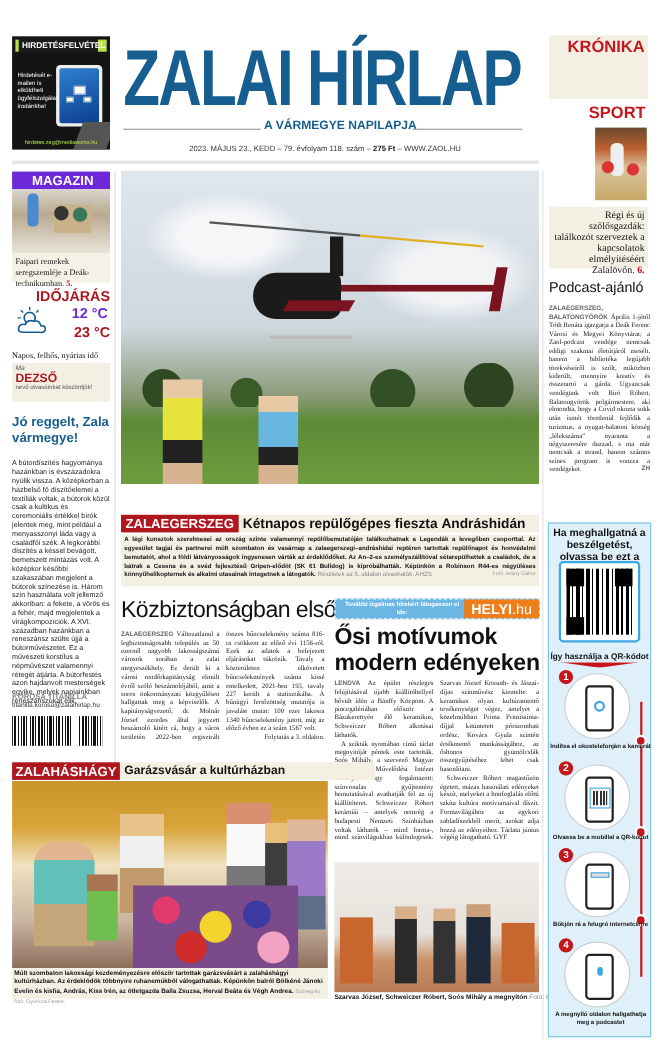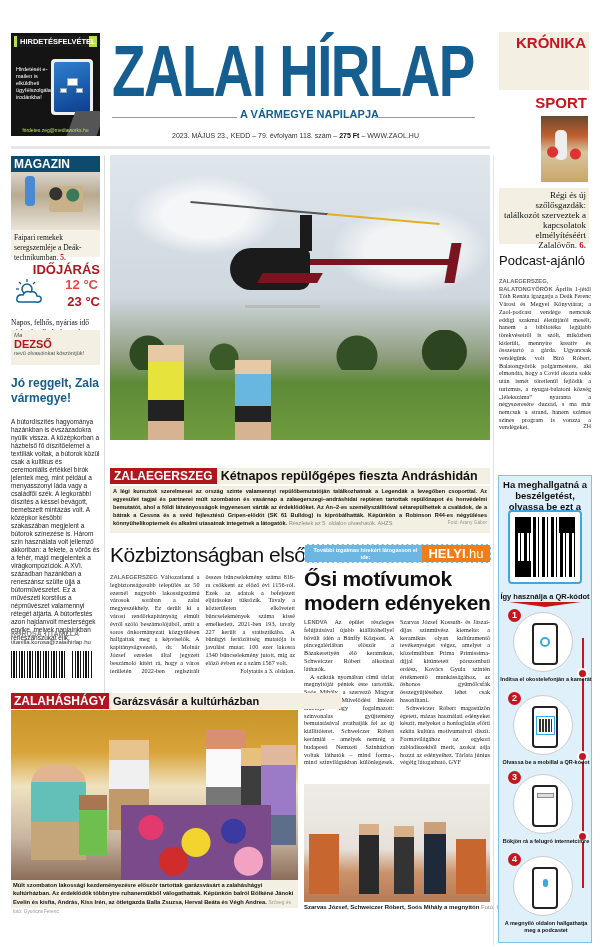--- a/index.html
+++ b/index.html
@@ -36,30 +36,30 @@
 .pg{color:#c4161c;font-weight:bold}
 #sport{left:499px;top:94px;width:90px;height:88px}
 #sport .teaser-h{padding-right:2px}
 #sport-img{position:absolute;left:42px;top:22px;width:47px;height:66px;background:linear-gradient(180deg,#6b4a2e 0%,#c06030 30%,#d8c4a0 55%,#c9a766 100%)}
 #sport-img::before{content:"";position:absolute;left:14px;top:14px;width:12px;height:30px;background:#eee;border-radius:5px}
 #sport-img::after{content:"";position:absolute;left:4px;top:28px;width:38px;height:20px;background:radial-gradient(circle at 20% 40%,#d33 0 5px,transparent 6px),radial-gradient(circle at 80% 50%,#d33 0 5px,transparent 6px)}
 #sport-text{position:absolute;left:0;top:22px;width:40px;font:9px/10px "Liberation Serif",serif;text-align:right}
 #helyi{left:499px;top:188px;width:90px;height:56px;padding:2px 3px}
 
 
-.sect-h{background:#0c4a6e;color:#fff;font:bold 12px/16px "Liberation Sans",sans-serif;padding-left:3px}
+.sect-h{background:#6d28d9;color:#fff;font:bold 12px/16px "Liberation Sans",sans-serif;padding-left:18px}
 #magazin{left:11px;top:156px;width:89px;height:101px;background:#f5f1e6}
 #magazin-img{position:absolute;left:0;top:16px;width:89px;height:58px;background:linear-gradient(180deg,#d9d4cc 0%,#b9aa90 40%,#e9e3d8 100%)}
 #magazin-img::before{content:"";position:absolute;left:14px;top:4px;width:10px;height:30px;background:#4a8ad0;border-radius:4px}
 #magazin-img::after{content:"";position:absolute;left:38px;top:14px;width:34px;height:26px;background:radial-gradient(circle at 20% 30%,#333 0 6px,transparent 7px),radial-gradient(circle at 70% 35%,#3a7a5a 0 6px,transparent 7px),#c9b28a;border-radius:3px}
 #magazin-cap{position:absolute;left:3px;top:77px;width:84px;font:7.5px/10px "Liberation Serif",serif}
 
 #idojaras{left:11px;top:262px;width:89px;height:66px}
 #idoj-h{position:absolute;right:0;top:0;color:#b0161e;font:bold 13px "Liberation Sans",sans-serif}
-#temp1{position:absolute;right:2px;top:15px;color:#ef4444;font:bold 13px "Liberation Sans",sans-serif}
+#temp1{position:absolute;right:2px;top:15px;color:#6d28d9;font:bold 13px "Liberation Sans",sans-serif}
 #temp2{position:absolute;right:0;top:32px;color:#b0161e;font:bold 13px "Liberation Sans",sans-serif}
 #weather-icon{position:absolute;left:3px;top:16px;width:30px;height:30px}
 #idoj-t{position:absolute;left:0;top:56px;width:89px;font:7.5px/10px "Liberation Serif",serif;}
 
 #nevnap{left:11px;top:330px;width:89px;height:35px;background:#f3efe3;padding:2px 3px}
 #nevnap .ma{font:italic 6px "Liberation Sans",sans-serif;color:#555}
 #nevnap .nev{color:#b0161e;font:bold 11px "Liberation Sans",sans-serif}
 #nevnap .koszont{font:5.5px "Liberation Sans",sans-serif;color:#555}
 
 #jo-reggelt{left:11px;top:376px;width:89px;color:#155e8f;font:bold 12px/15px "Liberation Sans",sans-serif}

